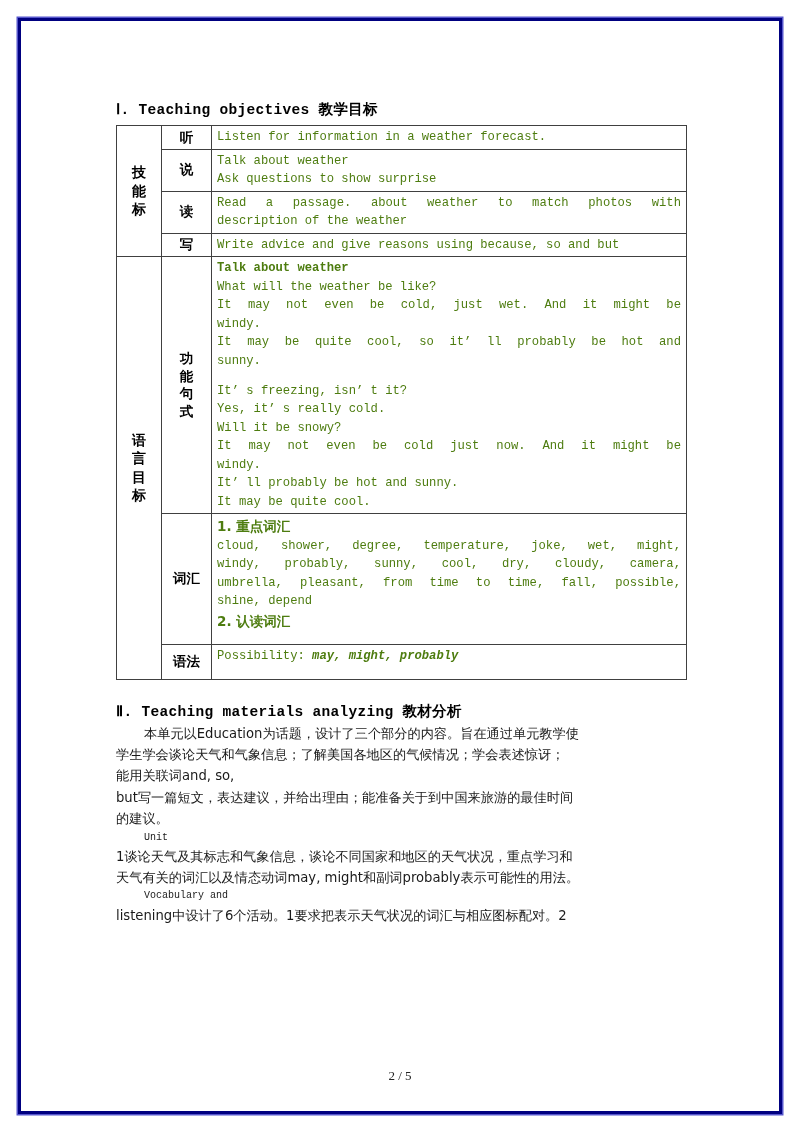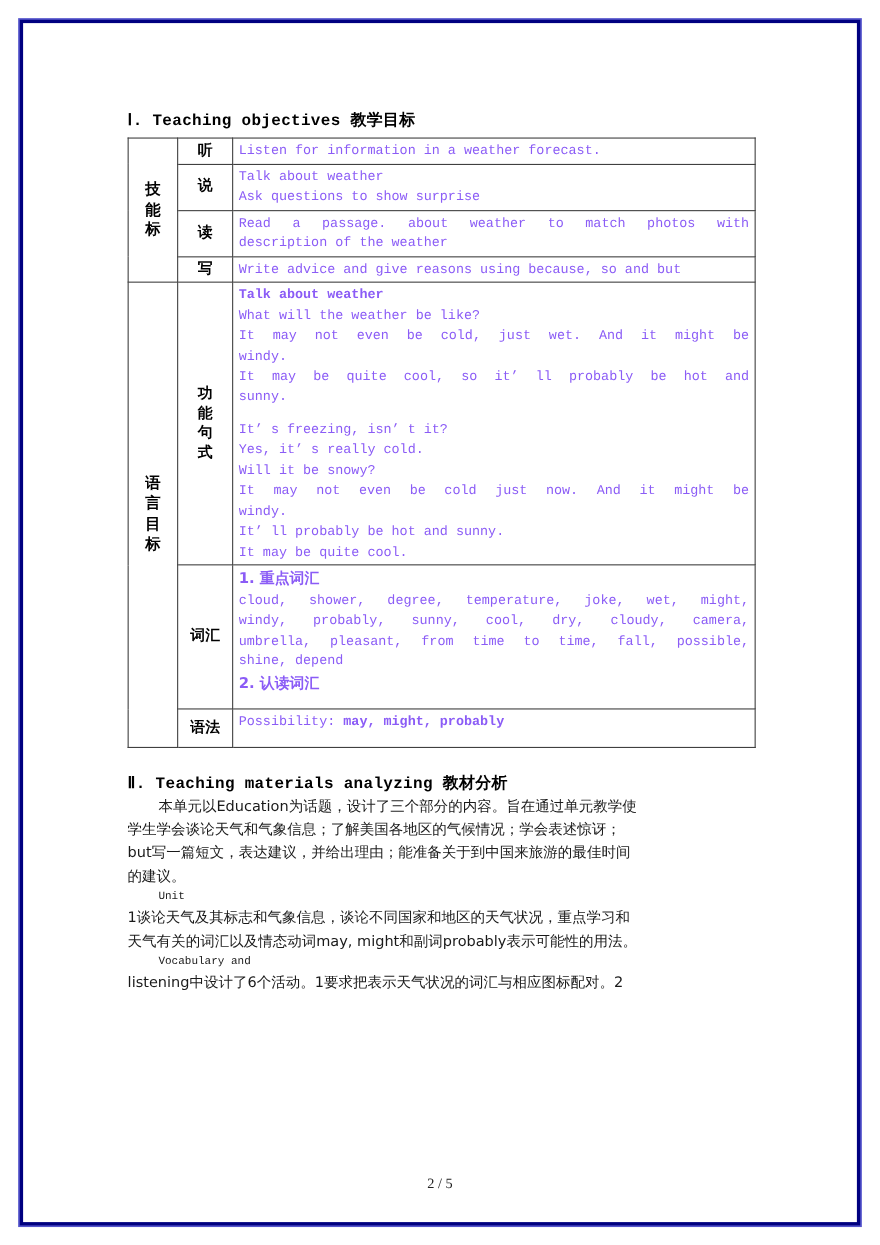--- a/index.html
+++ b/index.html
@@ -87,30 +87,30 @@
     font-weight: bold;
     text-align: center;
     line-height: 1.3;
   }
   .sublabel.stack span { display: block; }
 
   .cell-text {
     font-family: "Liberation Mono", "DejaVu Sans Mono", monospace;
     font-size: 12.2px;
     line-height: 1.52;
-    color: #8b5cf6;
+    color: #4d7c0f;
   }
   .cell-text .line { display: block; }
   .cell-text .just {
     display: block;
     text-align: justify;
     text-align-last: justify;
   }
   .cell-text .b { font-weight: bold; }
-  .cell-text .bi { font-weight: bold; }
+  .cell-text .bi { font-weight: bold; font-style: italic; }
   .cell-text .blank { display: block; height: 11px; }
 
   .cjk-bold {
     font-family: "DejaVu Sans", sans-serif;
     font-size: 13.5px;
     font-weight: bold;
     display: block;
     line-height: 1.5;
   }
 
@@ -243,20 +243,21 @@
         </td>
       </tr>
     </tbody>
   </table>
 
   <h1 class="section-heading second">Ⅱ. Teaching materials analyzing 教材分析</h1>
 
   <div class="prose">
     <span class="ln indent">本单元以Education为话题，设计了三个部分的内容。旨在通过单元教学使</span>
     <span class="ln">学生学会谈论天气和气象信息；了解美国各地区的气候情况；学会表述惊讶；</span>
+    <span class="ln">能用关联词and, so,</span>
     <span class="ln">but写一篇短文，表达建议，并给出理由；能准备关于到中国来旅游的最佳时间</span>
     <span class="ln">的建议。</span>
     <span class="ln indent mono">Unit</span>
     <span class="ln">1谈论天气及其标志和气象信息，谈论不同国家和地区的天气状况，重点学习和</span>
     <span class="ln">天气有关的词汇以及情态动词may, might和副词probably表示可能性的用法。</span>
     <span class="ln indent mono">Vocabulary and</span>
     <span class="ln">listening中设计了6个活动。1要求把表示天气状况的词汇与相应图标配对。2</span>
   </div>
 
 </div>

